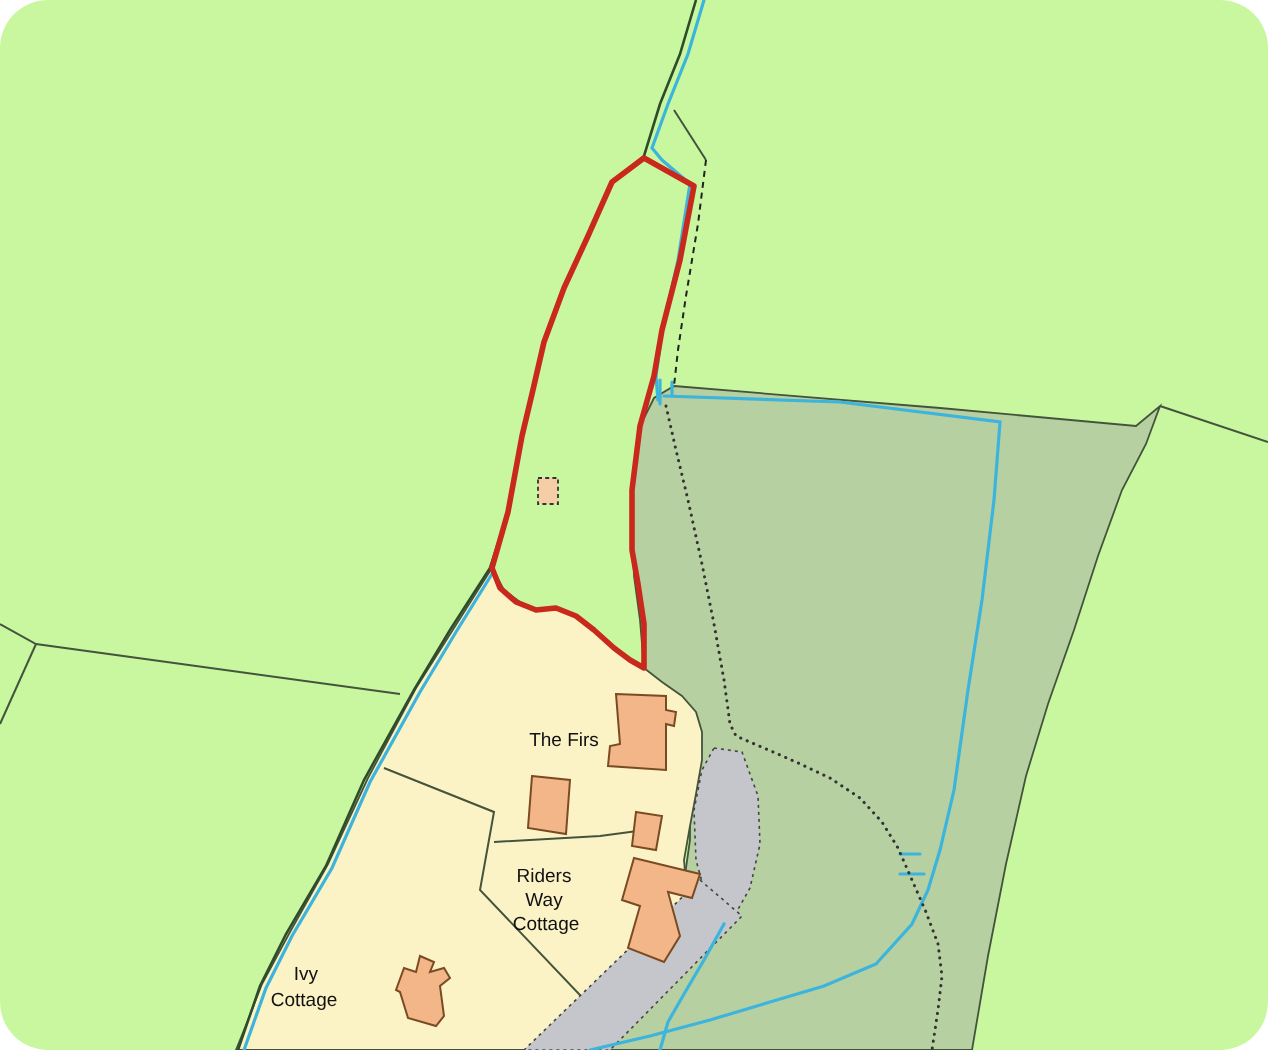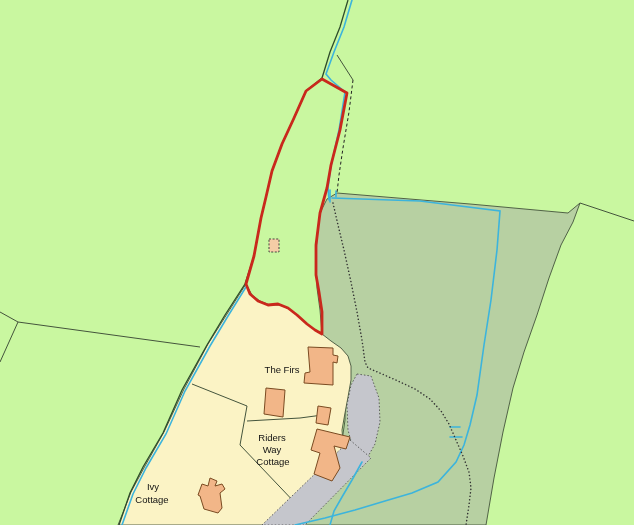--- a/index.html
+++ b/index.html
@@ -1,16 +1,16 @@
 <!DOCTYPE html>
 <html><head>
 <meta charset="utf-8">
 <style>
   html,body{margin:0;padding:0;background:#fff;}
-  .stage{position:relative;width:634px;height:525px;overflow:hidden;font-family:"Liberation Sans",sans-serif;}
+  .stage{position:relative;width:634px;height:525px;overflow:hidden;font-family:"Liberation Sans",sans-serif;border-radius:24px;}
   svg{display:block;}
   .thinline{fill:none;stroke:#44543c;stroke-width:1;}
   .hedge{fill:none;stroke:#2e4c2a;stroke-width:1.3;}
   .stream{fill:none;stroke-width:1.6;stroke-linecap:round;}
   .dashline{fill:none;stroke:#222;stroke-width:1;stroke-dasharray:3 2.5;}
   .dots{fill:none;stroke:#333;stroke-width:1.5;stroke-dasharray:0.1 3.4;stroke-linecap:round;}
   .region{stroke:#44543c;stroke-width:0.9;}
   .grayarea{stroke:#444;stroke-width:0.8;stroke-dasharray:1.5 2;}
   .bldg{stroke:#7a4b22;stroke-width:1;stroke-linejoin:miter;}
   .shed{stroke:#333;stroke-width:0.9;stroke-dasharray:2 1.6;}

